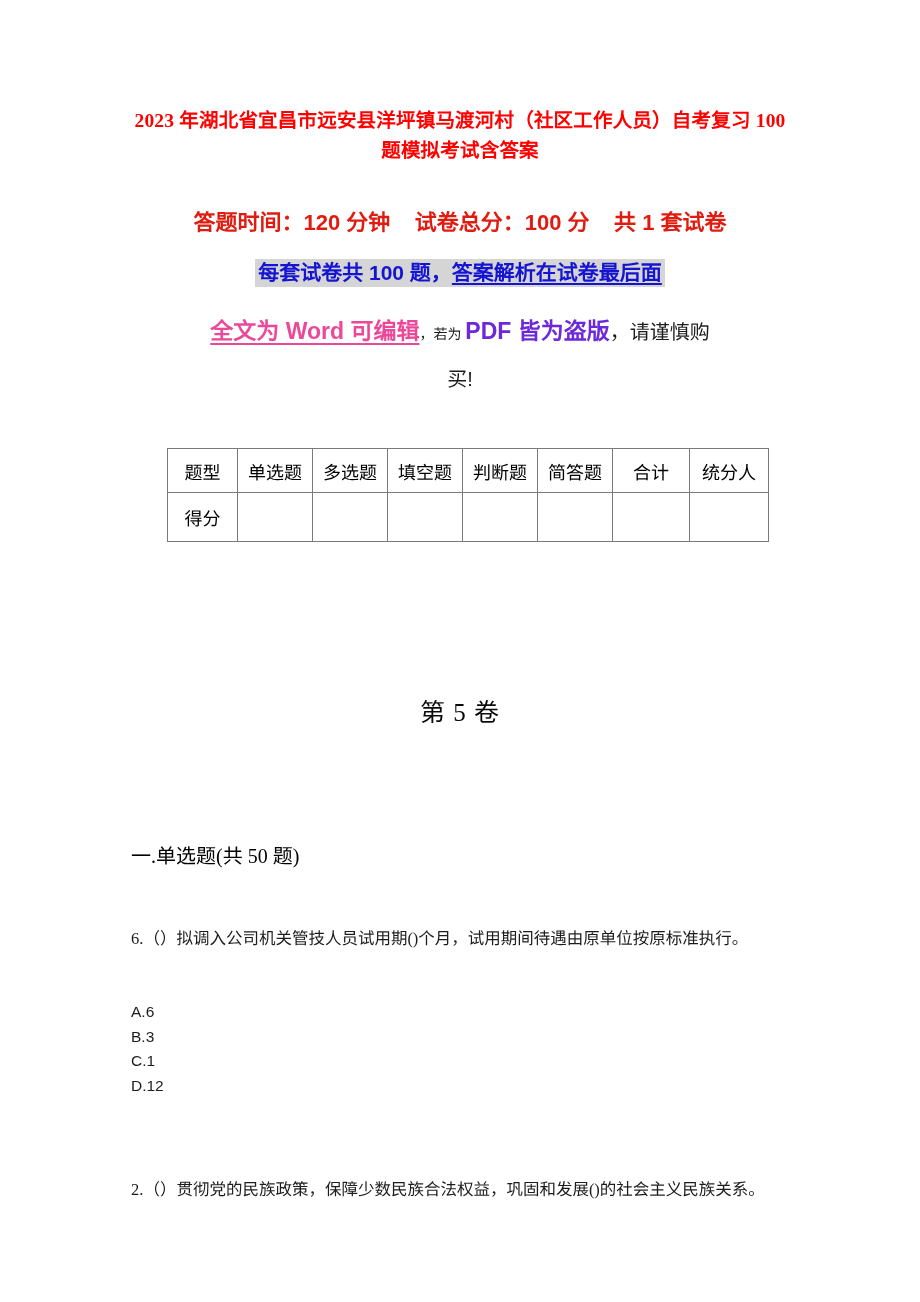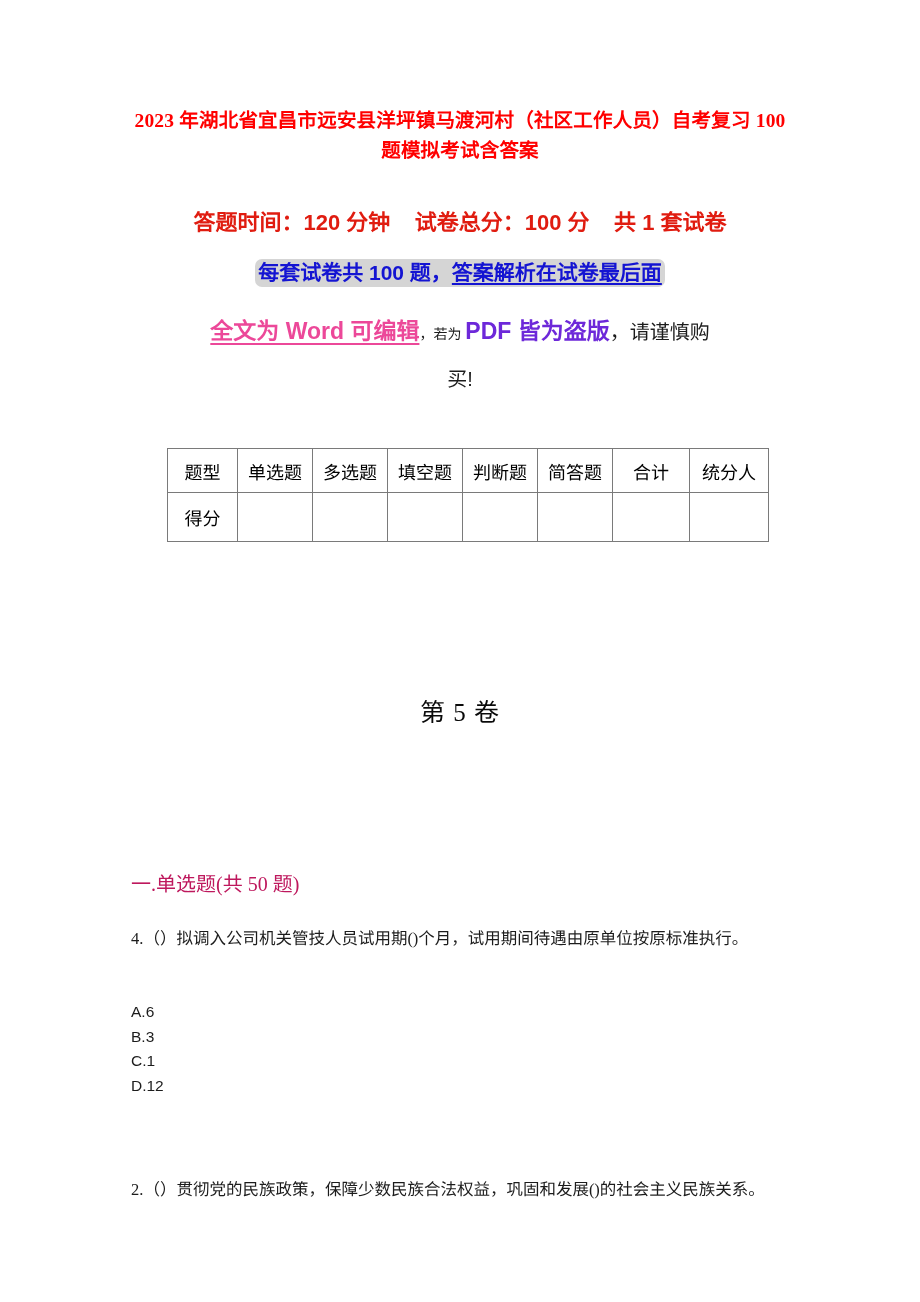--- a/index.html
+++ b/index.html
@@ -62,21 +62,20 @@
     line-height: 34px;
   }
   .meta-line-2 {
     background: #d5d5d5;
     color: #1414d2;
     font-family: "Liberation Sans", "DejaVu Sans", sans-serif;
     font-weight: bold;
     font-size: 21px;
     padding: 2px 3px 3px 3px;
     white-space: pre;
-    border-radius: 7px;
   }
   .meta-line-2 .u {
     text-decoration: underline;
     text-underline-offset: 3px;
   }
 
   .warn-block {
     position: absolute;
     left: 130px;
     top: 308px;
@@ -152,22 +151,21 @@
     letter-spacing: 1px;
   }
 
   
   .section-heading {
     position: absolute;
     left: 131px;
     top: 840px;
     font-family: "Liberation Serif", "DejaVu Serif", serif;
     font-size: 20px;
-    color: #be185d;
-    margin-top: 28px;
+    color: #000000;
   }
   .question {
     position: absolute;
     left: 131px;
     width: 657px;
     font-family: "Liberation Serif", "DejaVu Serif", serif;
     font-size: 16.5px;
     line-height: 27px;
     color: #1c1c1c;
     text-align: justify;
@@ -227,21 +225,21 @@
         <td class="col-total"></td>
         <td class="col-scorer"></td>
       </tr>
     </tbody>
   </table>
 
   <div class="volume-heading">第 5 卷</div>
 
   <div class="section-heading">一.单选题(共 50 题)</div>
 
-  <div class="question q1">4.（）拟调入公司机关管技人员试用期()个月，试用期间待遇由原单位按原标准执行。</div>
+  <div class="question q1">6.（）拟调入公司机关管技人员试用期()个月，试用期间待遇由原单位按原标准执行。</div>
 
   <div class="options">
     <div>A.6</div>
     <div>B.3</div>
     <div>C.1</div>
     <div>D.12</div>
   </div>
 
   <div class="question q2">2.（）贯彻党的民族政策，保障少数民族合法权益，巩固和发展()的社会主义民族关系。</div>
 

